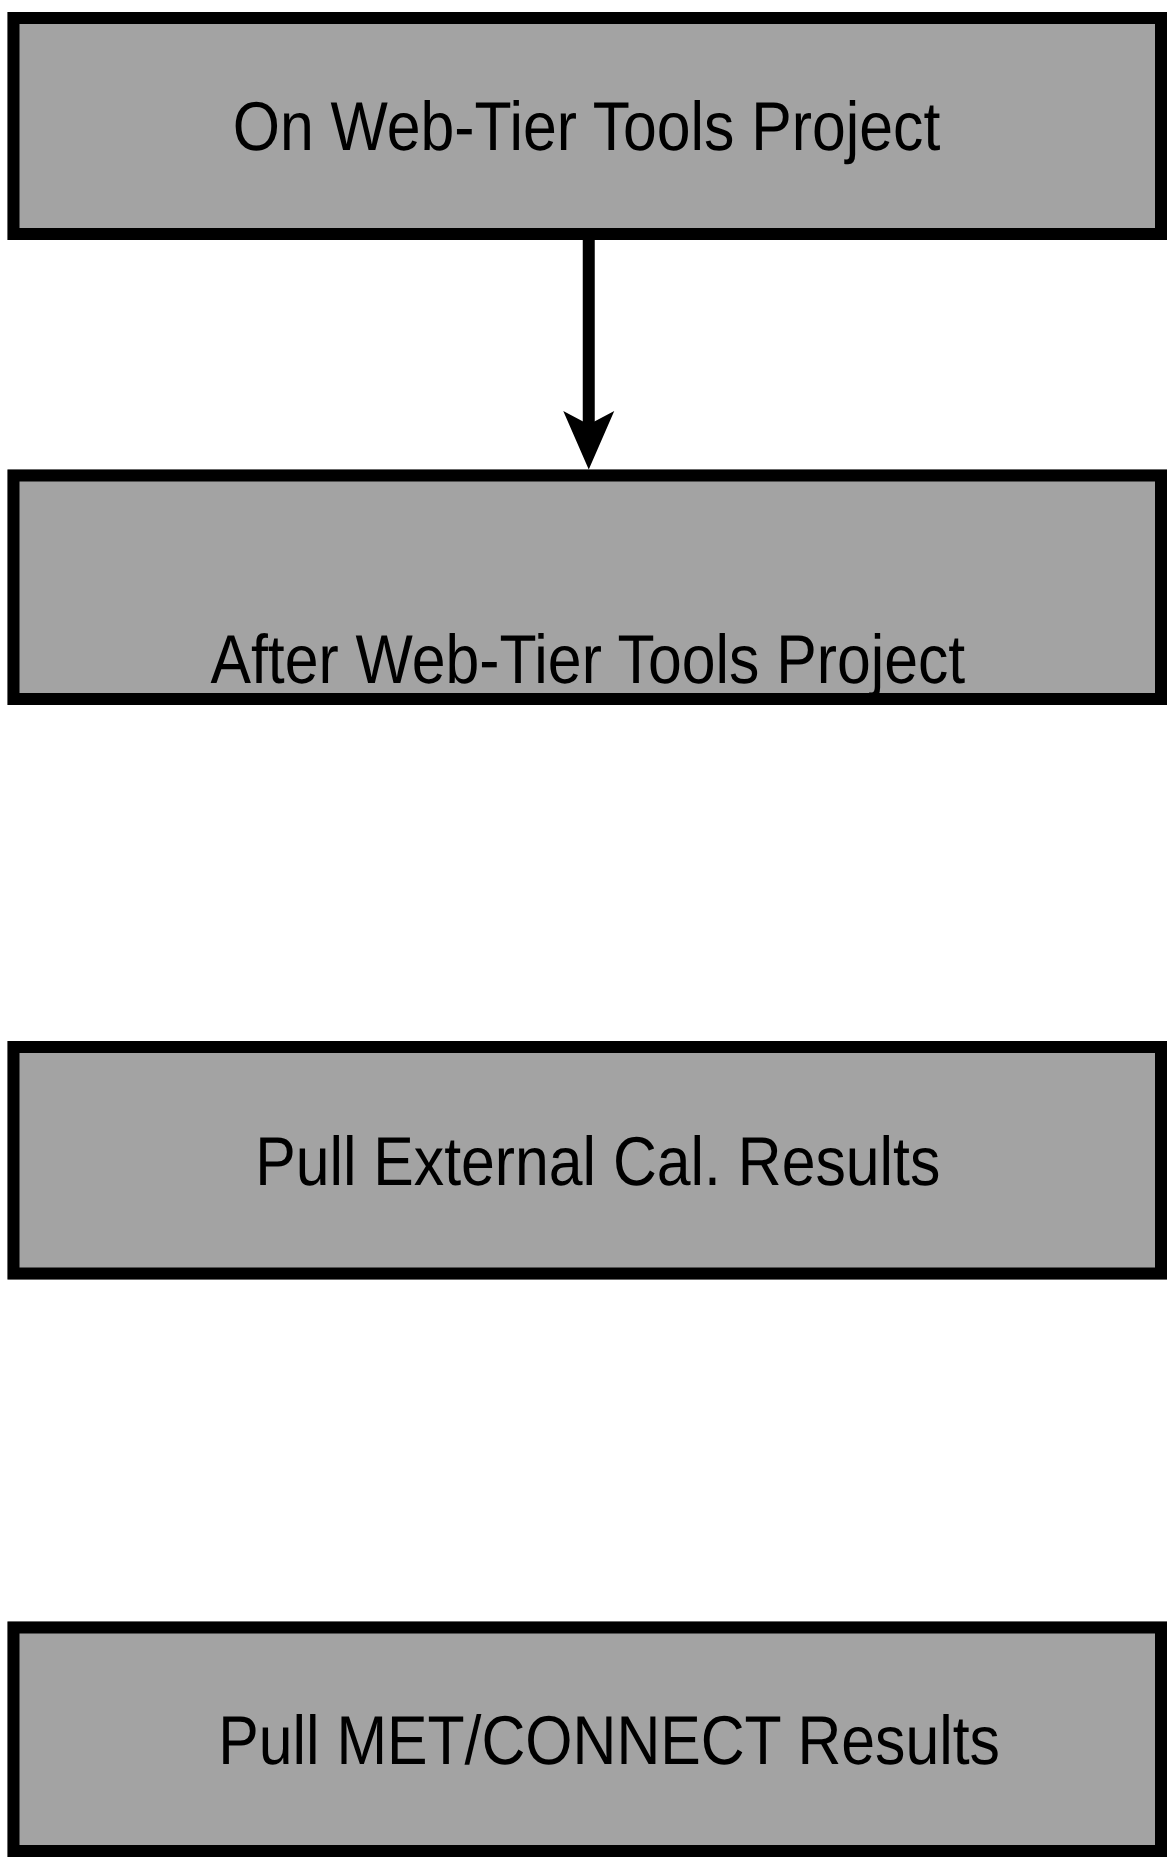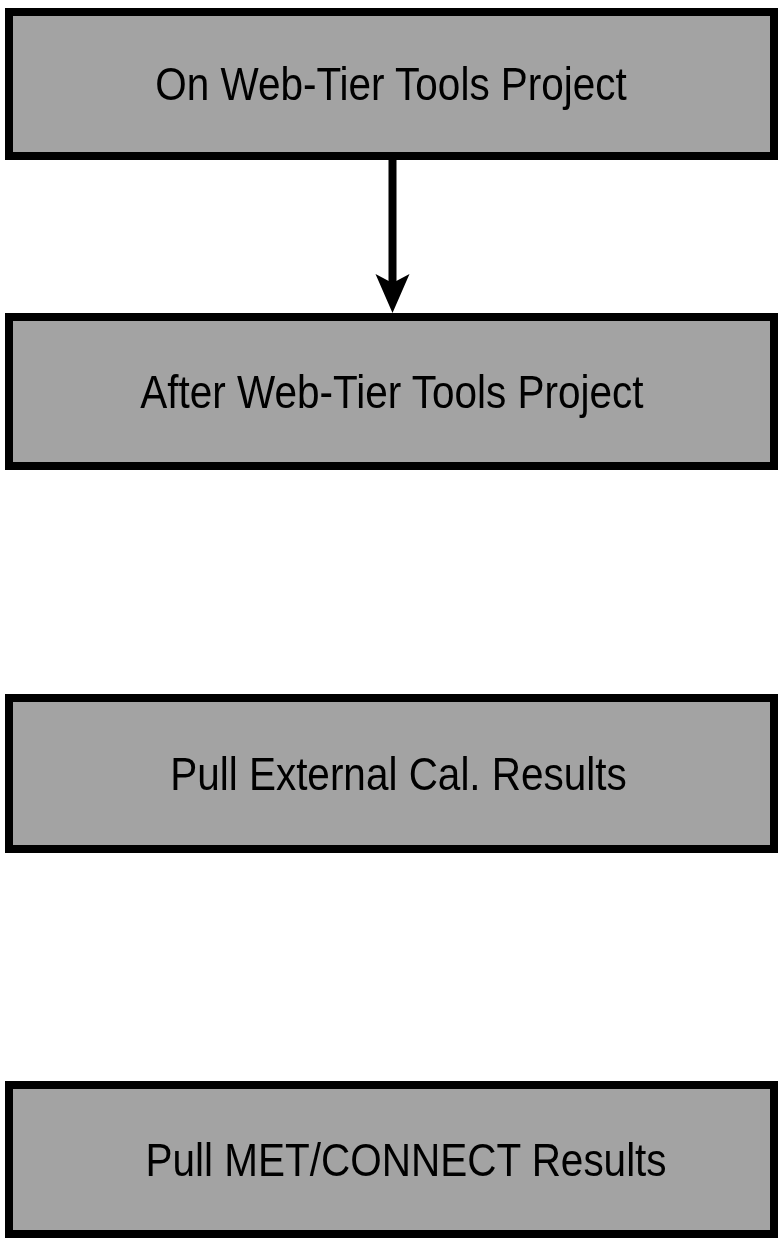--- a/index.html
+++ b/index.html
@@ -40,21 +40,21 @@
     font-weight: 400;
     line-height: 1;
     letter-spacing: 0px;
     white-space: nowrap;
     transform: scaleX(0.88);
     transform-origin: center center;
   }
 
   
   #node-0 { left: 5px;  top: 8px;    width: 773px; height: 152px; }
-  #node-1 { left: 5px;  top: 313px;  width: 773px; height: 157px; }
+  #node-1 { left: 5px;  top: 313px;  width: 773px; height: 157px; align-items: flex-end; }
   #node-2 { left: 5px;  top: 694px;  width: 773px; height: 159px; padding-left: 13px; }
   #node-3 { left: 5px;  top: 1081px; width: 773px; height: 157px; padding-left: 29px; }
 
   .edge-layer {
     position: absolute;
     left: 0;
     top: 0;
     width: 784px;
     height: 1244px;
     pointer-events: none;

